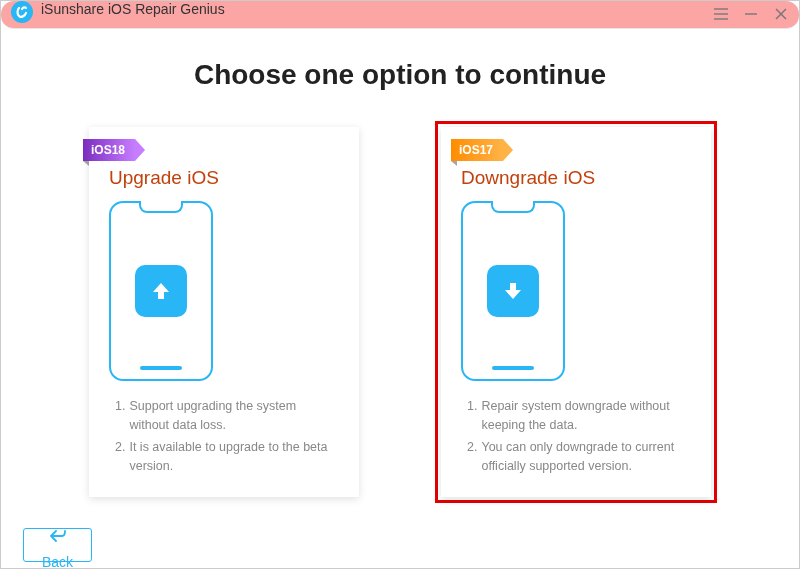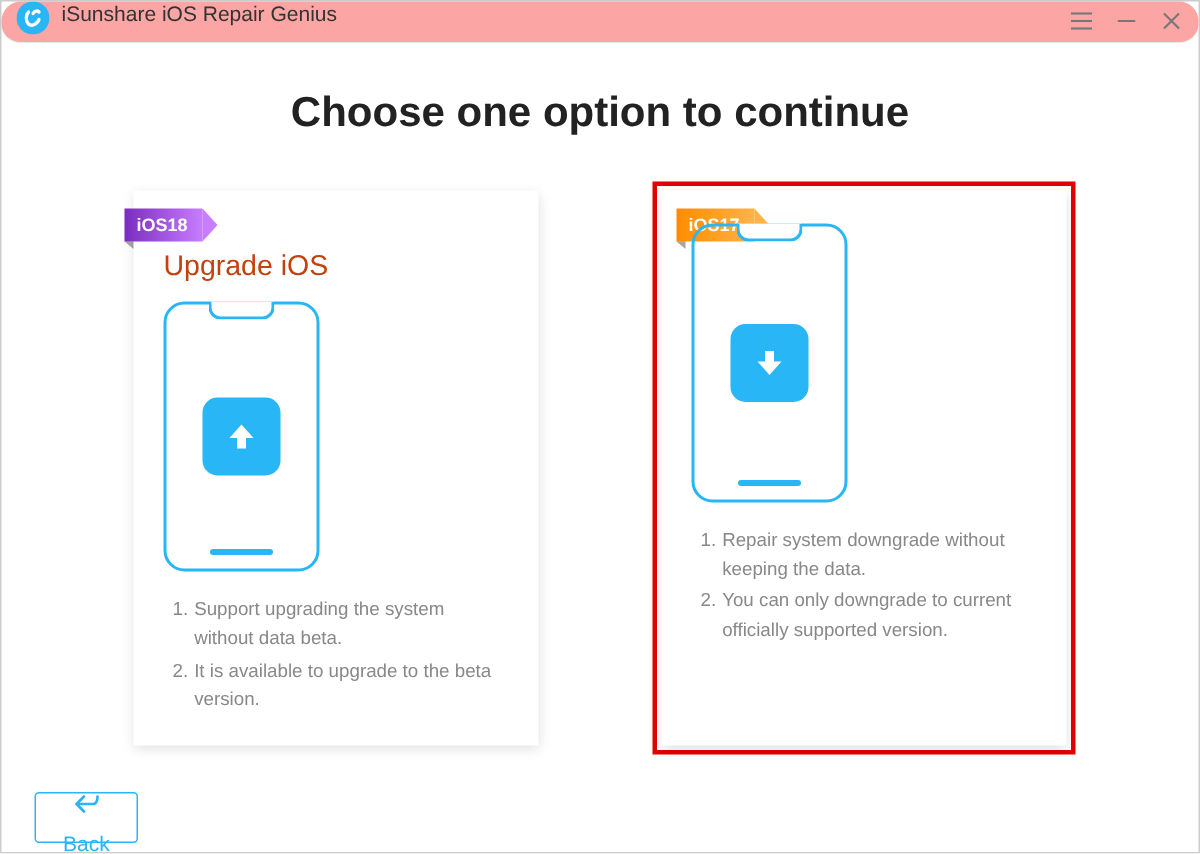--- a/index.html
+++ b/index.html
@@ -271,35 +271,36 @@
                 <svg width="24" height="24" viewBox="0 0 24 24">
                     <path d="M12 4 L20 13 L15 13 L15 20 L9 20 L9 13 L4 13 Z" fill="#fff"></path>
                   </svg>
               </div>
               <div class="home-indicator"></div>
             </div>
           </div>
           <div class="card-desc">
             <div class="line">
                 <span class="num">1.</span>
-                <span>Support upgrading the system without data beta.</span>
+                <span>Support upgrading the system without data loss.</span>
               </div>
             <div class="line">
                 <span class="num">2.</span>
                 <span>It is available to upgrade to the beta version.</span>
               </div>
           </div>
         </div>
       </div>
 
       <div class="card-wrap highlight">
         <div class="card">
           <div class="ribbon orange">
             <span>iOS17</span>
           </div>
+          <div class="card-title">Downgrade iOS</div>
           <div class="phone">
             <div class="phone-frame">
               <div class="notch"></div>
               <div class="arrow-box">
                 <svg width="24" height="24" viewBox="0 0 24 24">
                     <path d="M12 20 L4 11 L9 11 L9 4 L15 4 L15 11 L20 11 Z" fill="#fff"></path>
                   </svg>
               </div>
               <div class="home-indicator"></div>
             </div>

